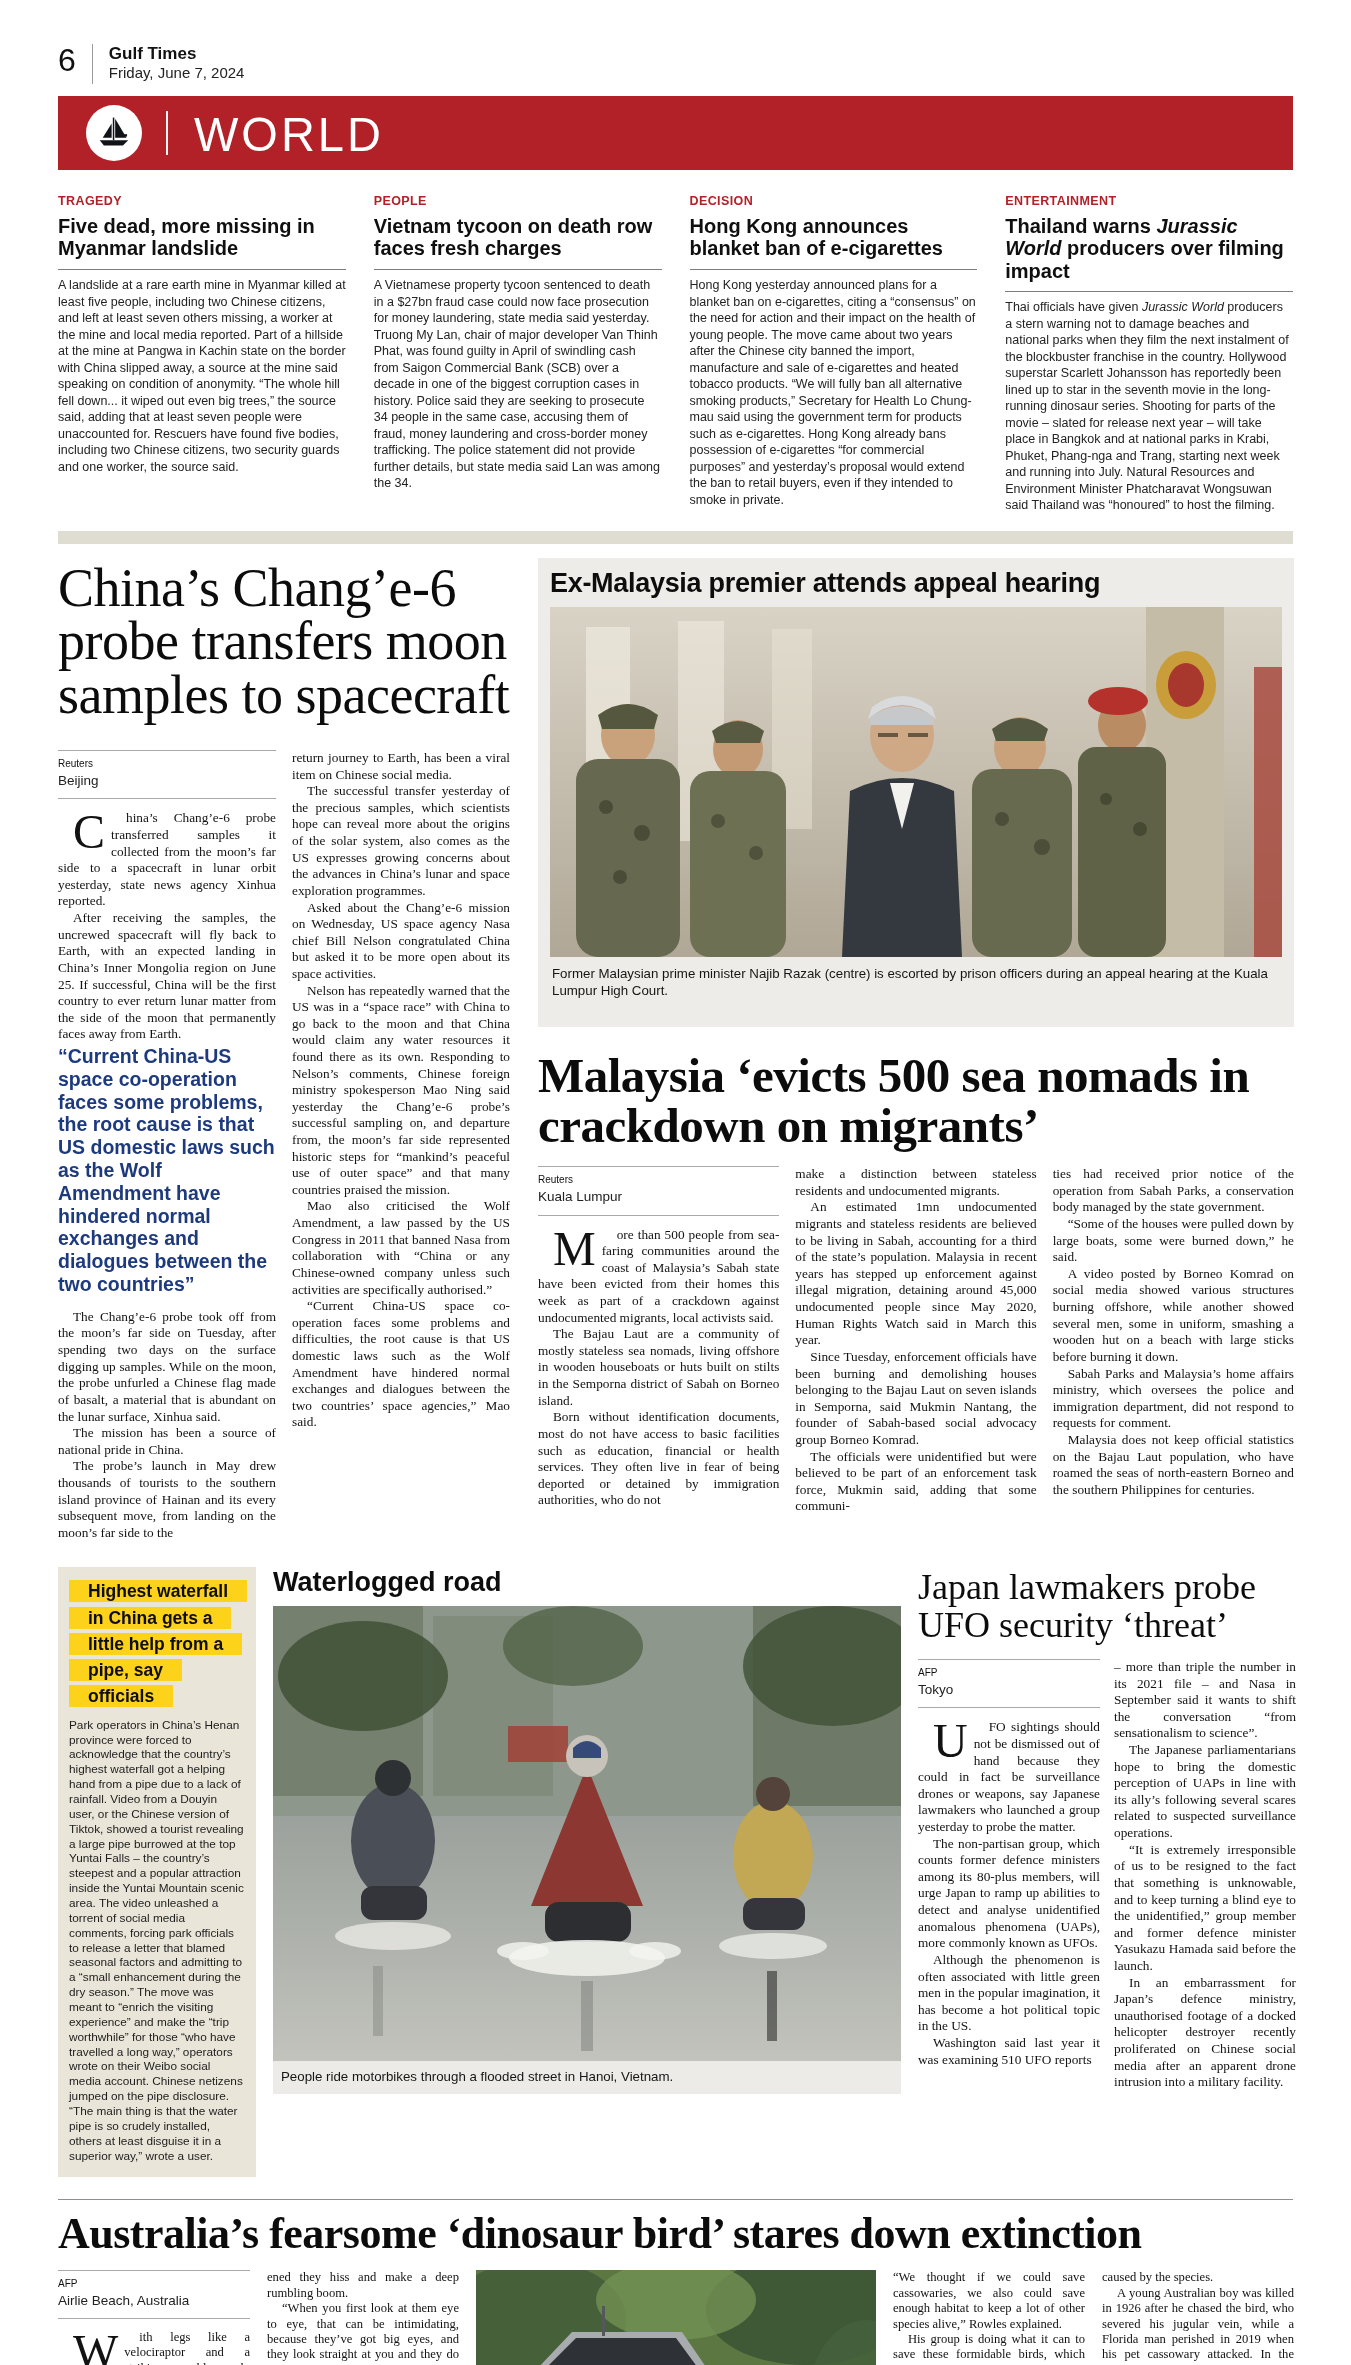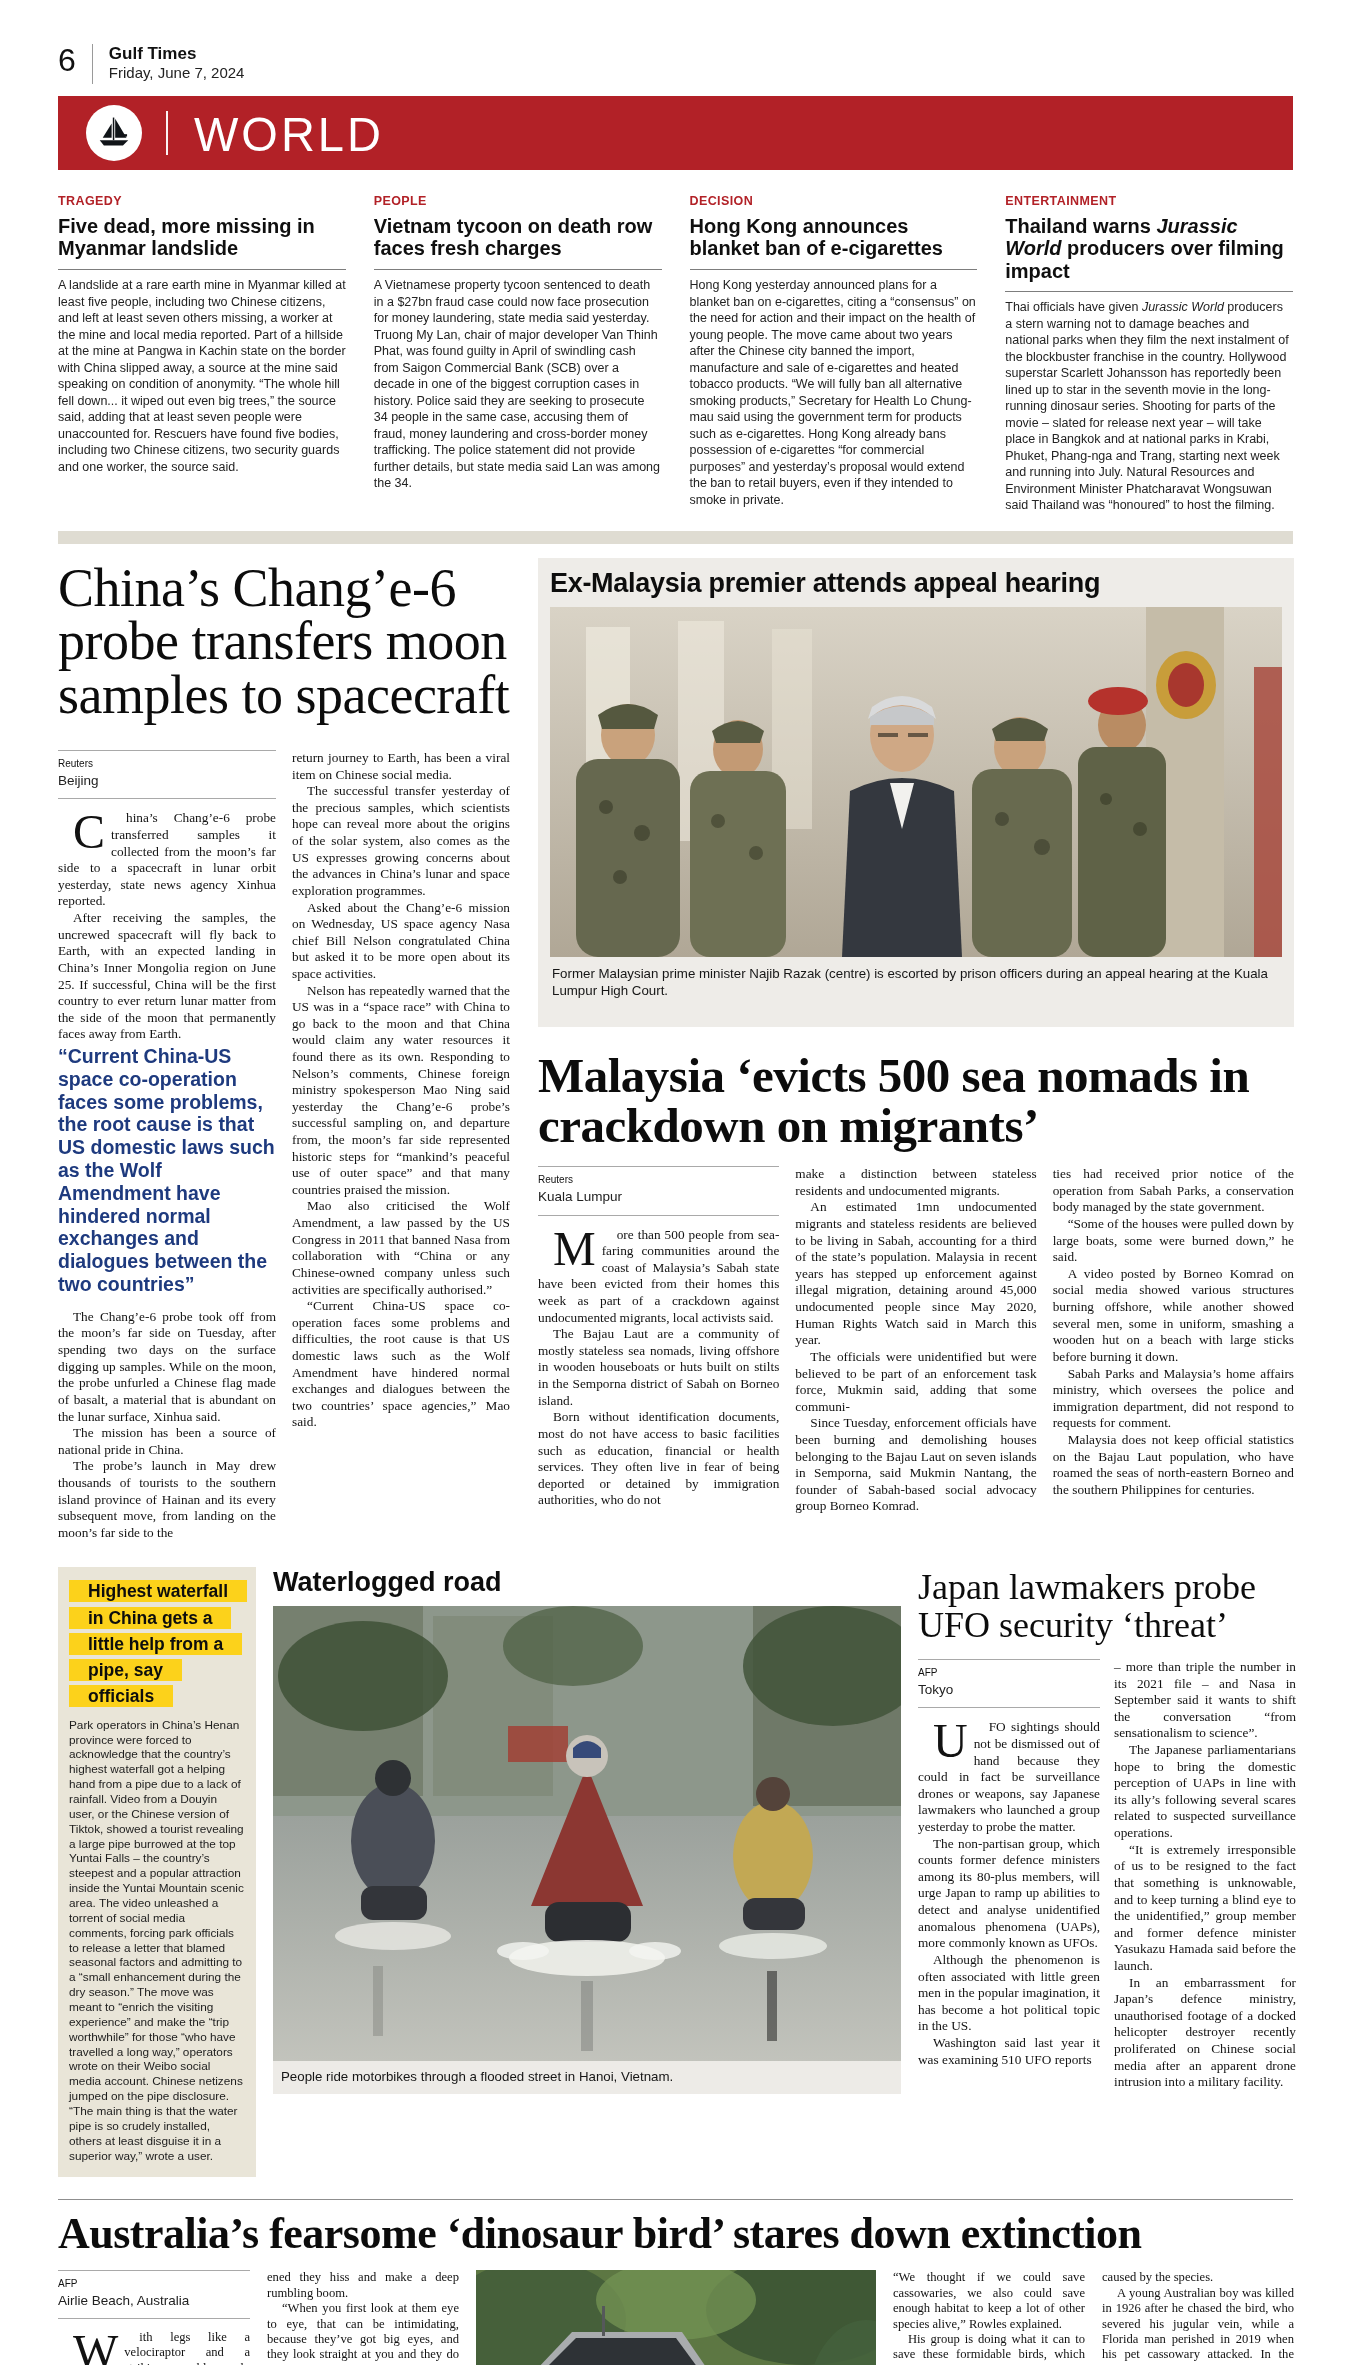--- a/index.html
+++ b/index.html
@@ -231,22 +231,22 @@
               <div class="agency">Reuters</div>
               <div class="place">Kuala Lumpur</div>
             </div>
             <p class="dc">More than 500 people from sea-faring communities around the coast of Malaysia’s Sabah state have been evicted from their homes this week as part of a crackdown against undocumented migrants, local activists said.</p>
             <p>The Bajau Laut are a community of mostly stateless sea nomads, living offshore in wooden houseboats or huts built on stilts in the Semporna district of Sabah on Borneo island.</p>
             <p>Born without identification documents, most do not have access to basic facilities such as education, financial or health services. They often live in fear of being deported or detained by immigration authorities, who do not</p>
           </div>
           <div class="bodycol">
             <p>make a distinction between stateless residents and undocumented migrants.</p>
             <p>An estimated 1mn undocumented migrants and stateless residents are believed to be living in Sabah, accounting for a third of the state’s population. Malaysia in recent years has stepped up enforcement against illegal migration, detaining around 45,000 undocumented people since May 2020, Human Rights Watch said in March this year.</p>
+            <p>Since Tuesday, enforcement officials have been burning and demolishing houses belonging to the Bajau Laut on seven islands in Semporna, said Mukmin Nantang, the founder of Sabah-based social advocacy group Borneo Komrad.</p>
             <p>The officials were unidentified but were believed to be part of an enforcement task force, Mukmin said, adding that some communi-</p>
-            <p>Since Tuesday, enforcement officials have been burning and demolishing houses belonging to the Bajau Laut on seven islands in Semporna, said Mukmin Nantang, the founder of Sabah-based social advocacy group Borneo Komrad.</p>
           </div>
           <div class="bodycol">
             <p>ties had received prior notice of the operation from Sabah Parks, a conservation body managed by the state government.</p>
             <p>“Some of the houses were pulled down by large boats, some were burned down,” he said.</p>
             <p>A video posted by Borneo Komrad on social media showed various structures burning offshore, while another showed several men, some in uniform, smashing a wooden hut on a beach with large sticks before burning it down.</p>
             <p>Sabah Parks and Malaysia’s home affairs ministry, which oversees the police and immigration department, did not respond to requests for comment.</p>
             <p>Malaysia does not keep official statistics on the Bajau Laut population, who have roamed the seas of north-eastern Borneo and the southern Philippines for centuries.</p>
           </div>
         </div>
       </article>

